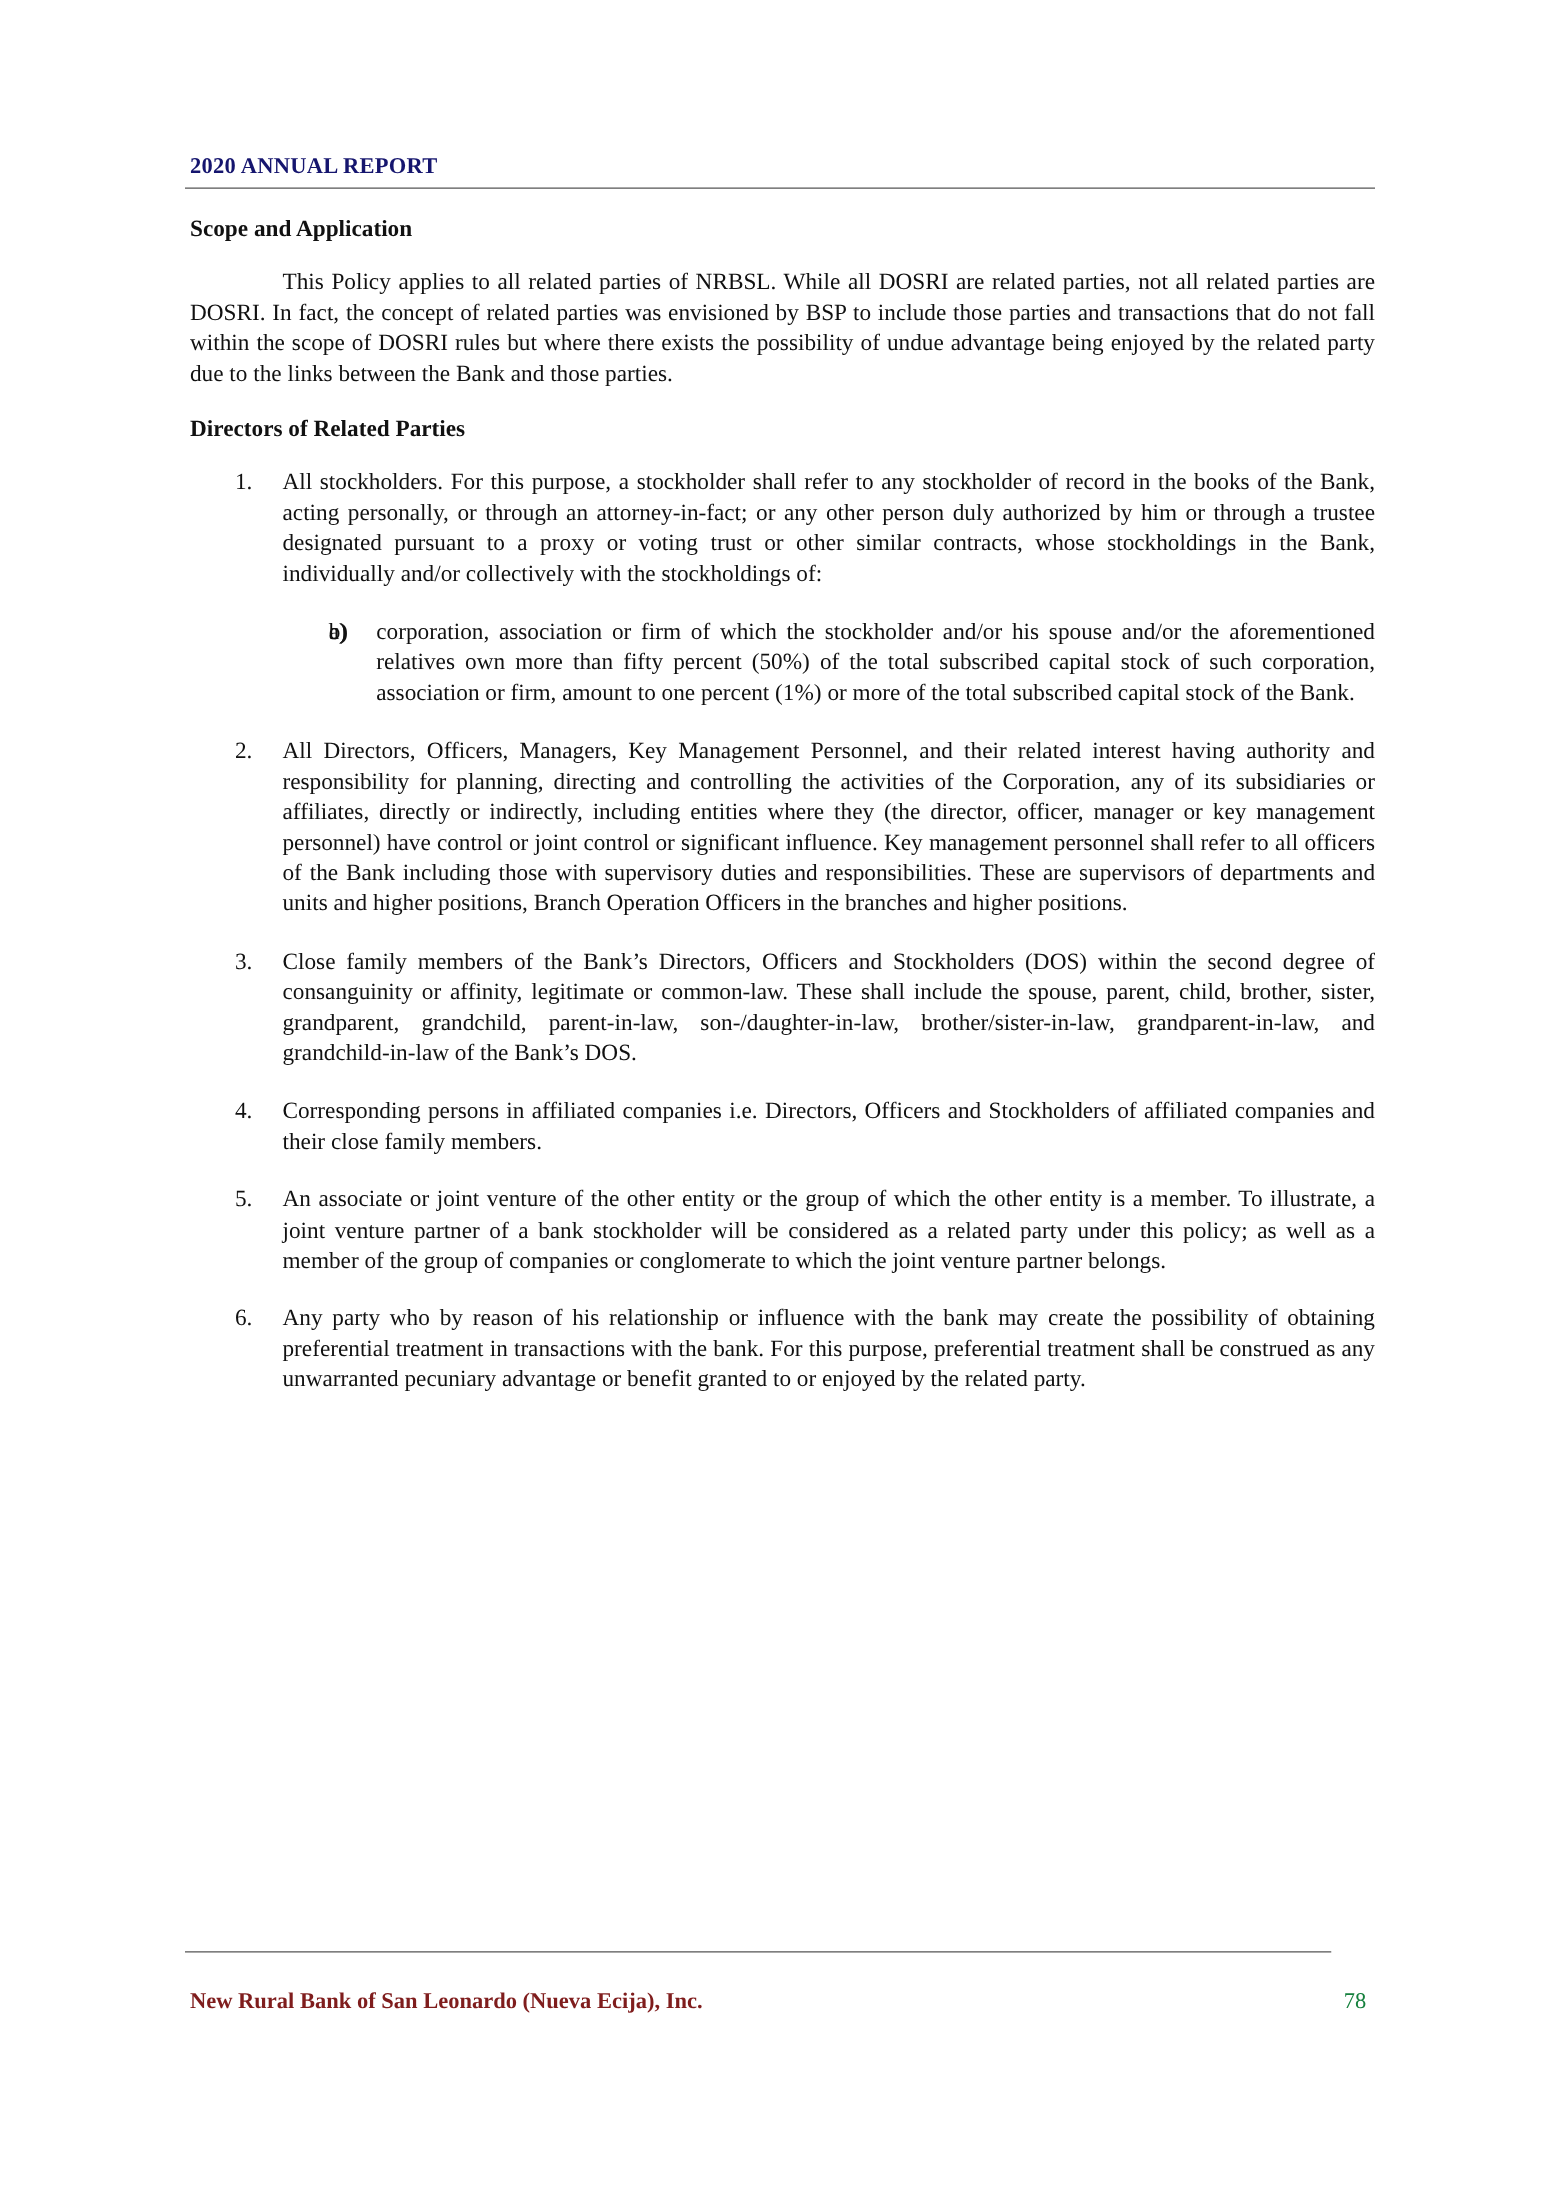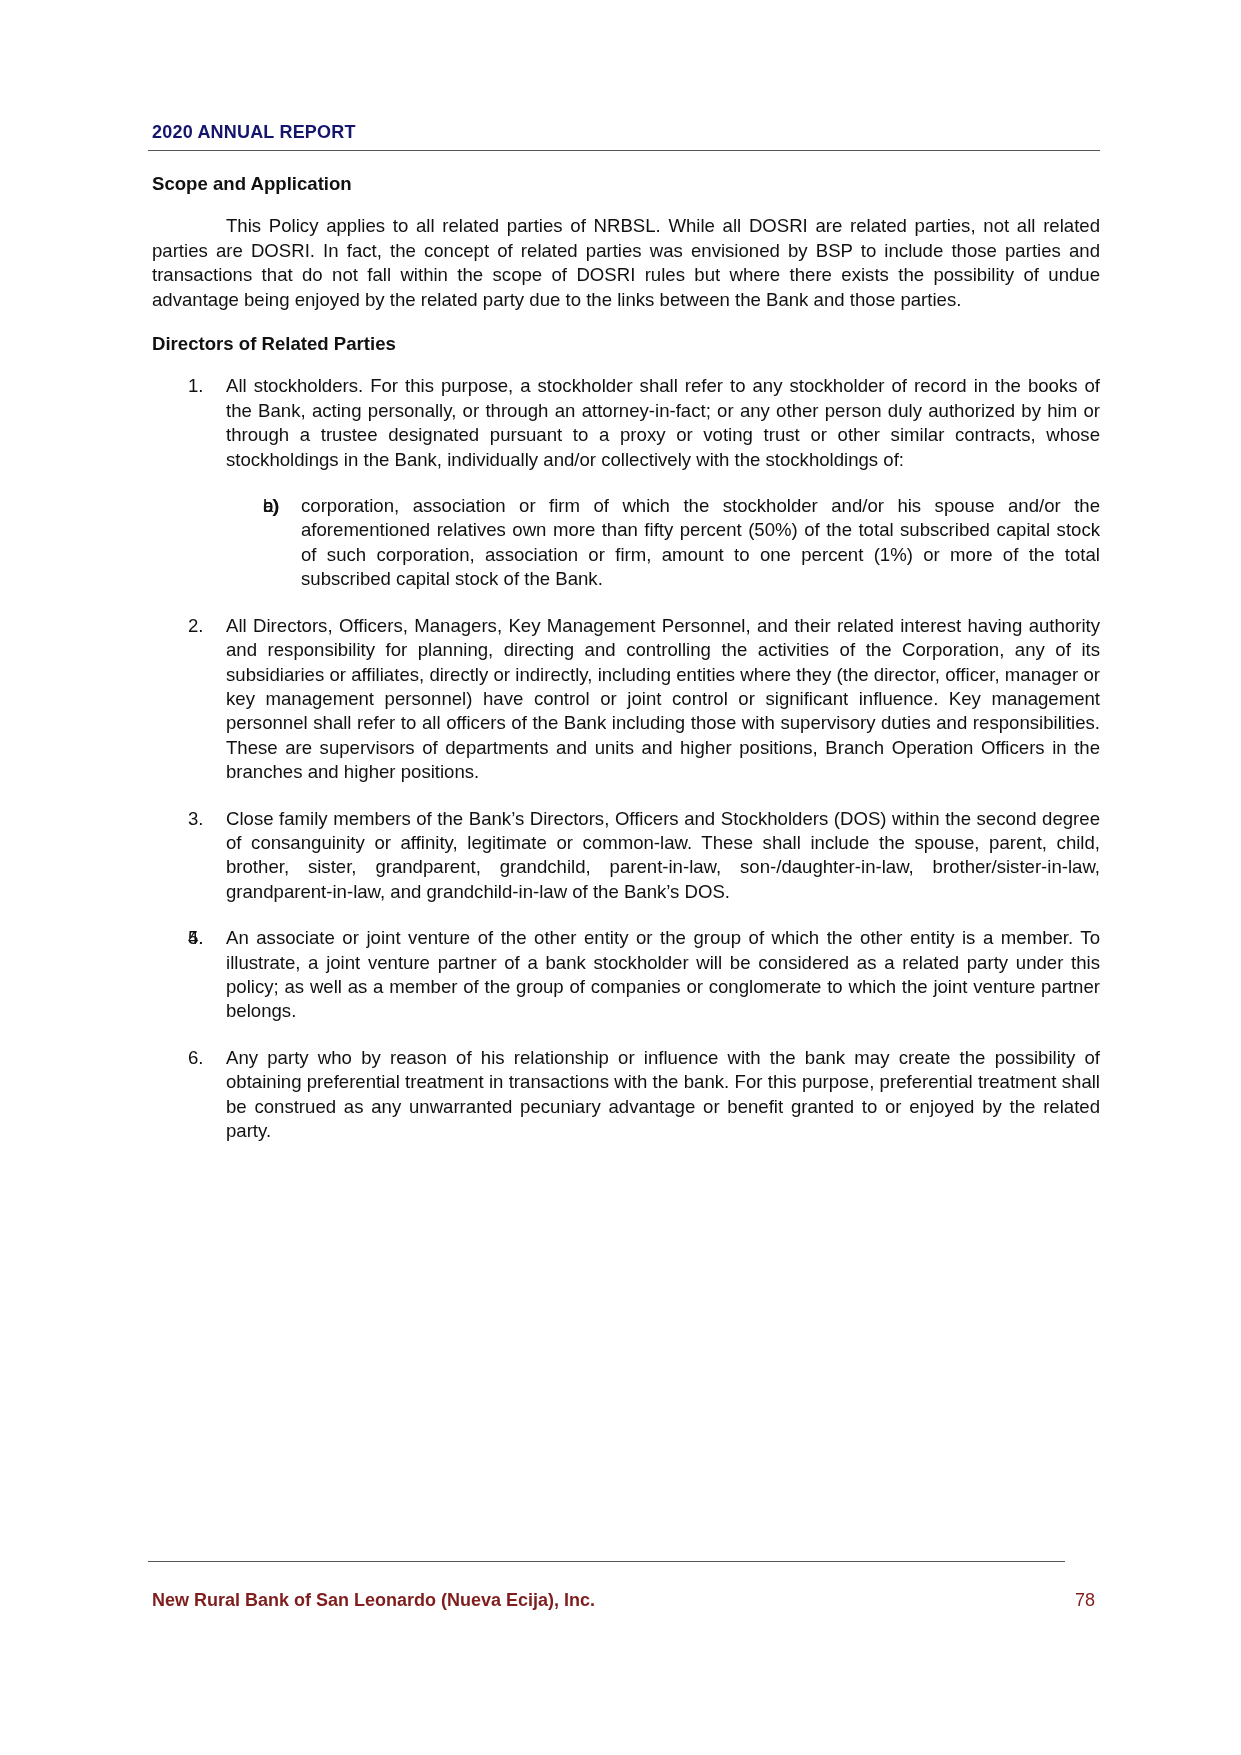--- a/index.html
+++ b/index.html
@@ -1,18 +1,18 @@
 <!DOCTYPE html>
 <html><head>
   <meta charset="utf-8">
   <style>
     html, body { margin: 0; padding: 0; background: #ffffff; }
     body { width: 1241px; height: 1755px; position: relative; overflow: hidden;
            font-family: "Liberation Sans", sans-serif; color: #111111; }
-    .page { position: absolute; left: 0; top: 0; width: 1206px; height: 1755px; }
+    .page { position: absolute; left: 0; top: 0; width: 1206px; height: 1755px; font-family: Liberation Serif, serif; }
 
     .header-title { position: absolute; left: 152px; top: 122px; font-size: 18px; font-weight: bold;
                     color: #15156e; letter-spacing: 0.2px; }
     .header-rule { position: absolute; left: 148px; top: 150px; width: 952px; height: 0;
                    border-top: 1.6px solid #555555; }
 
     .content { position: absolute; left: 152px; top: 172px; width: 948px;
                font-size: 18.6px; line-height: 24.4px; }
     .heading { font-weight: bold; margin: 0 0 18px 0; }
     .para { text-align: justify; text-indent: 74px; margin: 0 0 20px 0; }
@@ -20,21 +20,21 @@
     .numitem { position: relative; padding-left: 74px; margin: 0 0 22px 0; text-align: justify; }
     .num { position: absolute; left: 36px; top: 0; }
     .alist { margin: 22px 0 0 0; padding: 0; list-style: none; }
     .aitem { position: relative; padding-left: 75px; margin: 0; text-align: justify; }
     .aitem .alabel { position: absolute; left: 37px; top: 0; }
 
     .footer-rule { position: absolute; left: 148px; top: 1561px; width: 917px; height: 0;
                    border-top: 1.6px solid #555555; }
     .footer-left { position: absolute; left: 152px; top: 1590px; font-size: 18px; font-weight: bold;
                    color: #7f1d1d; }
-    .footer-page { position: absolute; left: 1075px; top: 1590px; font-size: 18px; color: #7f1d1d; }
+    .footer-page { position: absolute; left: 1075px; top: 1590px; font-size: 18px; color: #15803d; }
   </style>
 </head>
 <body>
 
 <div class="page">
 
   <div class="header-title">2020 ANNUAL REPORT</div>
   <div class="header-rule"></div>
 
   <div class="content">
@@ -64,20 +64,21 @@
       <li class="numitem">
         <span class="num">2.</span>
         <span>All Directors, Officers, Managers, Key Management Personnel, and their related interest having authority and responsibility for planning, directing and controlling the activities of the Corporation, any of its subsidiaries or affiliates, directly or indirectly, including entities where they (the director, officer, manager or key management personnel) have control or joint control or significant influence. Key management personnel shall refer to all officers of the Bank including those with supervisory duties and responsibilities. These are supervisors of departments and units and higher positions, Branch Operation Officers in the branches and higher positions.</span>
       </li>
       <li class="numitem">
         <span class="num">3.</span>
         <span>Close family members of the Bank’s Directors, Officers and Stockholders (DOS) within the second degree of consanguinity or affinity, legitimate or common-law. These shall include the spouse, parent, child, brother, sister, grandparent, grandchild, parent-in-law, son-/daughter-in-law, brother/sister-in-law, grandparent-in-law, and grandchild-in-law of the Bank’s DOS.</span>
       </li>
       <li class="numitem">
         <span class="num">4.</span>
+        <span>Corresponding persons in affiliated companies i.e. Directors, Officers and Stockholders of affiliated companies and their close family members.</span>
       </li>
       <li class="numitem">
         <span class="num">5.</span>
         <span>An associate or joint venture of the other entity or the group of which the other entity is a member.  To illustrate, a joint venture partner of a bank stockholder will be considered as a related party under this policy; as well as a member of the group of companies or conglomerate to which the joint venture partner belongs.</span>
       </li>
       <li class="numitem">
         <span class="num">6.</span>
         <span>Any party who by reason of his relationship or influence with the bank may create the possibility of obtaining preferential treatment in transactions with the bank.  For this purpose, preferential treatment shall be construed as any unwarranted pecuniary advantage or benefit granted to or enjoyed by the related party.</span>
       </li>
     </ol>

